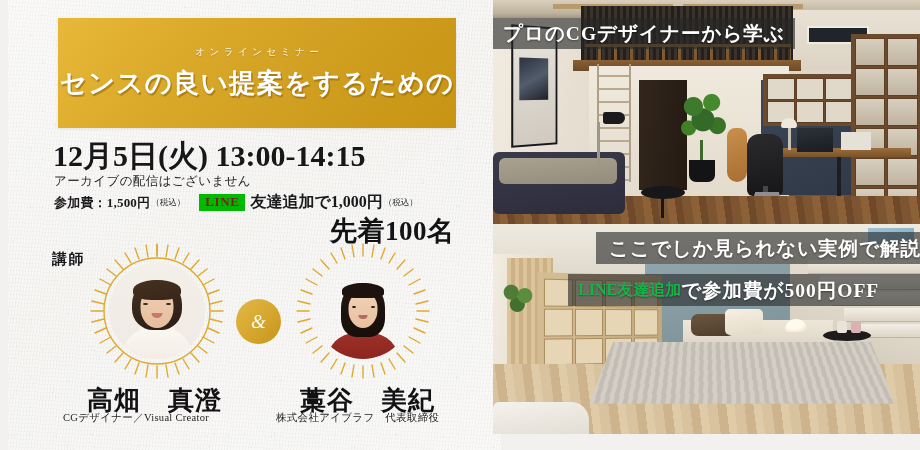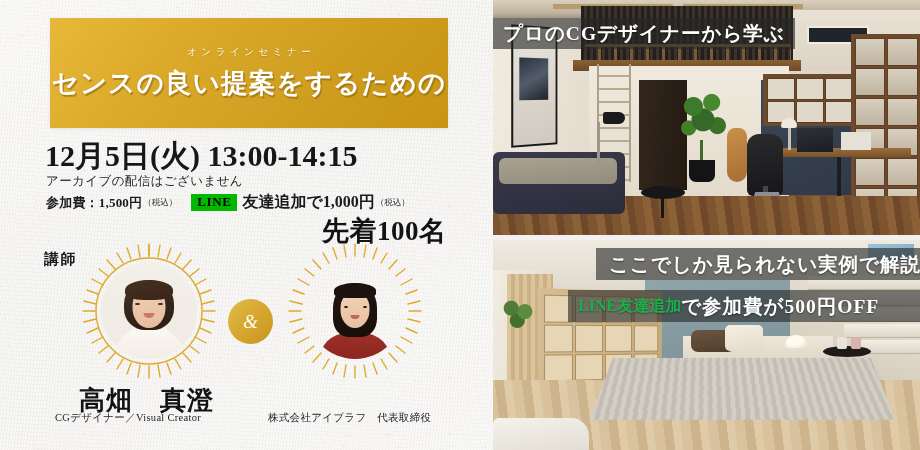--- a/index.html
+++ b/index.html
@@ -16,21 +16,21 @@
   #poster {
     position: relative;
     width: 920px;
     height: 450px;
     overflow: hidden;
   }
 
   
   .left-panel {
     position: absolute;
-    left: 0; top: 0;
+    left: 8px; top: 0;
     width: 493px; height: 450px;
     background:
       radial-gradient(circle at 12% 18%, rgba(0,0,0,0.035) 0 1px, transparent 1.6px),
       radial-gradient(circle at 37% 62%, rgba(0,0,0,0.03) 0 1.2px, transparent 2px),
       radial-gradient(circle at 66% 31%, rgba(0,0,0,0.028) 0 1px, transparent 1.8px),
       radial-gradient(circle at 84% 77%, rgba(0,0,0,0.032) 0 1.1px, transparent 1.9px),
       radial-gradient(circle at 22% 88%, rgba(0,0,0,0.025) 0 1px, transparent 1.7px),
       linear-gradient(150deg, #f5f4f2 0%, #eeedea 45%, #f3f2f0 100%);
     background-size: 43px 39px, 61px 57px, 52px 48px, 71px 66px, 38px 44px, 100% 100%;
   }
@@ -107,21 +107,21 @@
     color: #1b1b1e;
     letter-spacing: .2px;
   }
   .fee-tax {
     font-size: 8.5px;
     color: #2a2a2d;
     margin-left: 1px;
   }
   .line-badge {
     background: #00b900;
-    color: #000000;
+    color: #7f1d1d;
     font-size: 13px;
     font-weight: bold;
     letter-spacing: .6px;
     padding: 1px 6px 2px 6px;
     margin: 0 5px 0 14px;
     line-height: 1.15;
   }
   .fee-discount {
     font-size: 16px;
     font-weight: bold;
@@ -299,21 +299,21 @@
     left: 493px; top: 0;
     width: 427px; height: 450px;
   }
   .photo {
     position: absolute;
     left: 0;
     width: 427px;
     overflow: hidden;
   }
   .photo.top { top: 0; height: 235px; }
-  .photo.bottom { top: 240px; height: 210px; }
+  .photo.bottom { top: 224px; height: 210px; }
 
   
   .cg-top {
     position: absolute; inset: 0;
     background: linear-gradient(180deg, #2b2722 0%, #8b7f70 12%, #ded6c8 30%, #cfc6b6 55%, #6b4b30 72%, #7a5636 100%);
   }
   .cg-top .ceiling {
     position:absolute; left:0; top:0; width:100%; height:22px;
     background: linear-gradient(180deg, #d9cfbb 0%, #bfb3a0 60%, #8c7e6c 100%);
   }
@@ -730,20 +730,21 @@
         <div class="face"></div>
         <div class="fringe"></div>
         <div class="eye l"></div>
         <div class="eye r"></div>
         <div class="smile"></div>
       </div>
     </div>
 
     <div class="name n1">高畑　真澄</div>
     <div class="role r1">CGデザイナー／Visual Creator</div>
+    <div class="name n2">藁谷　美紀</div>
     <div class="role r2">株式会社アイブラフ　代表取締役</div>
   </div>
 
   <div class="right-panel">
 
     <div class="photo top">
       <div class="cg-top">
         <div class="ceiling"></div>
         <div class="beam" style="left:60px;width:120px;"></div>
         <div class="beam" style="left:190px;width:120px;"></div>

